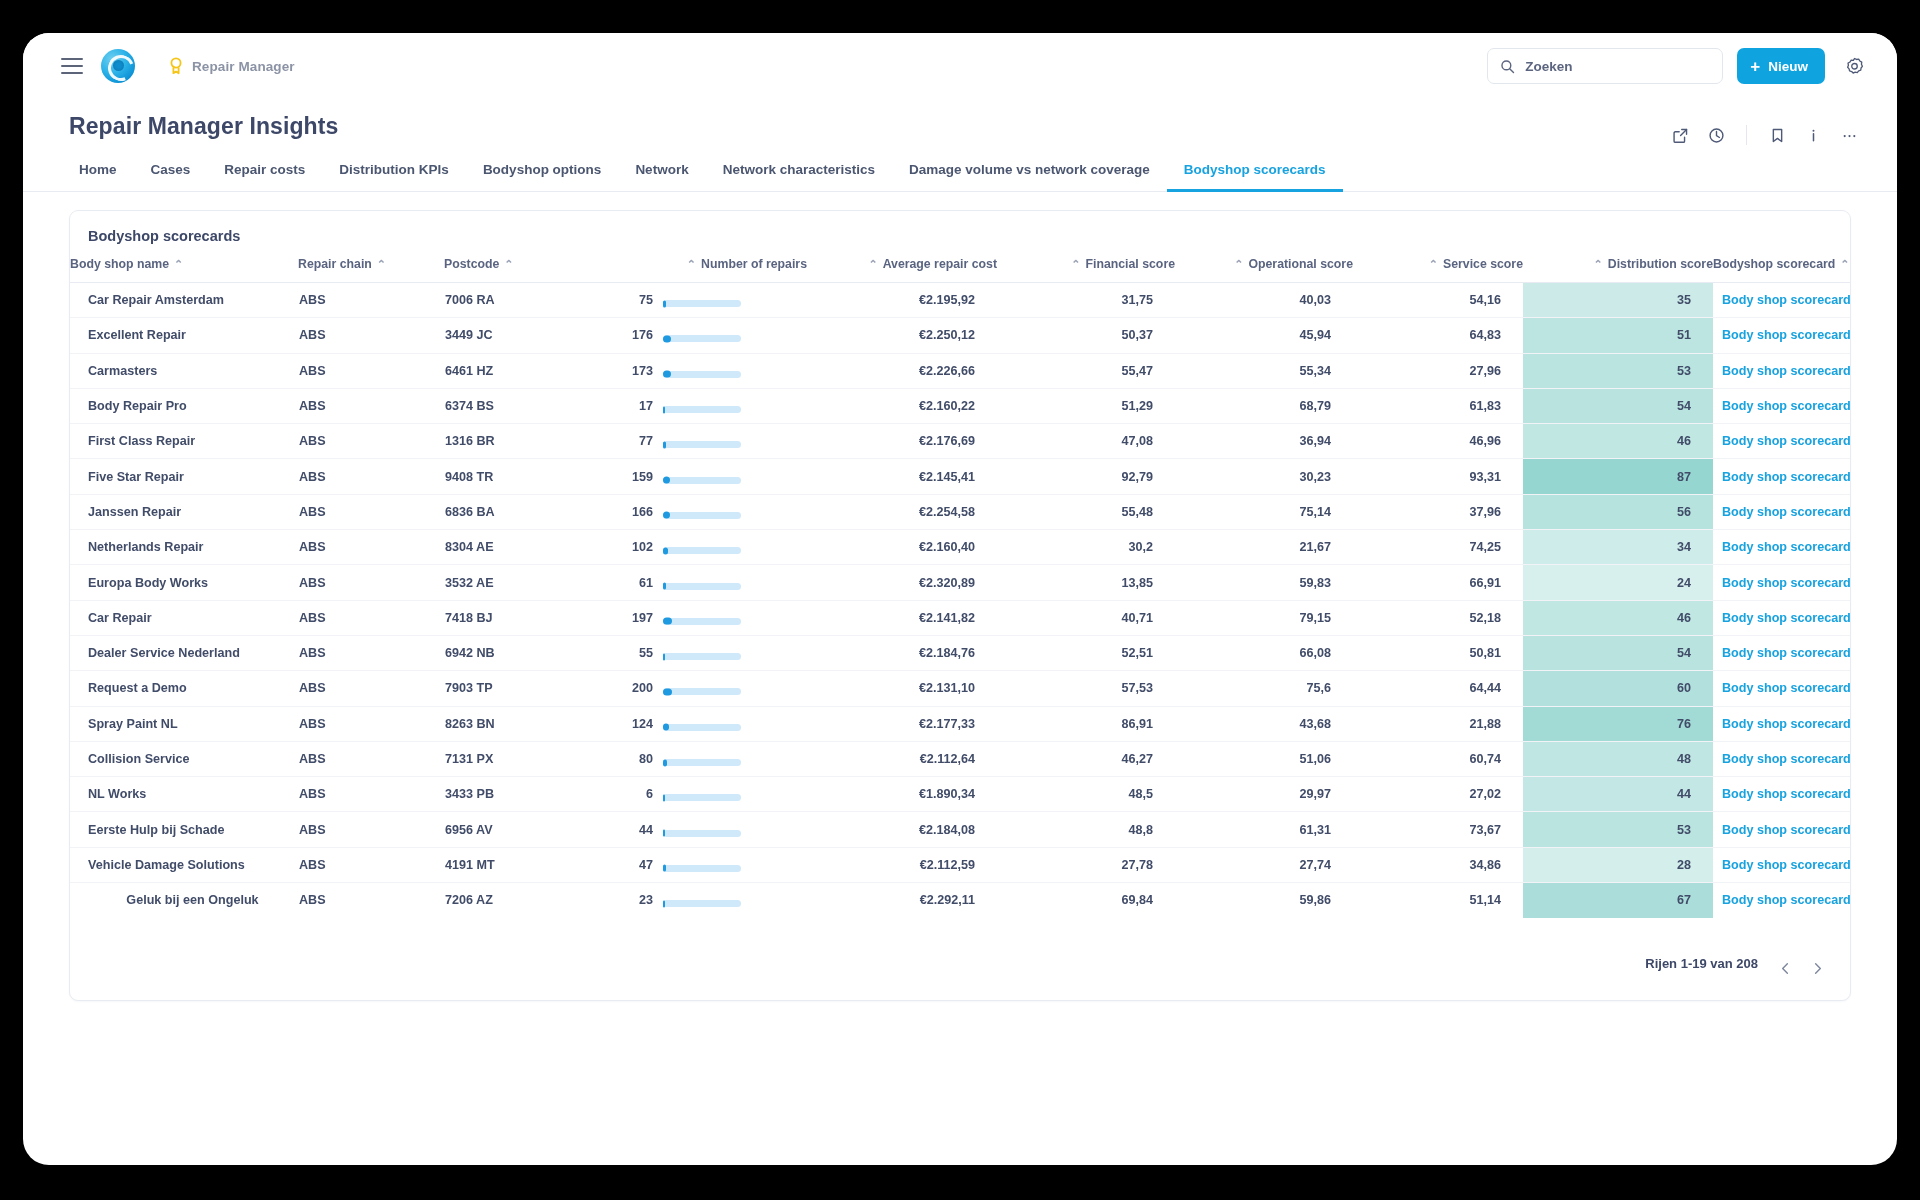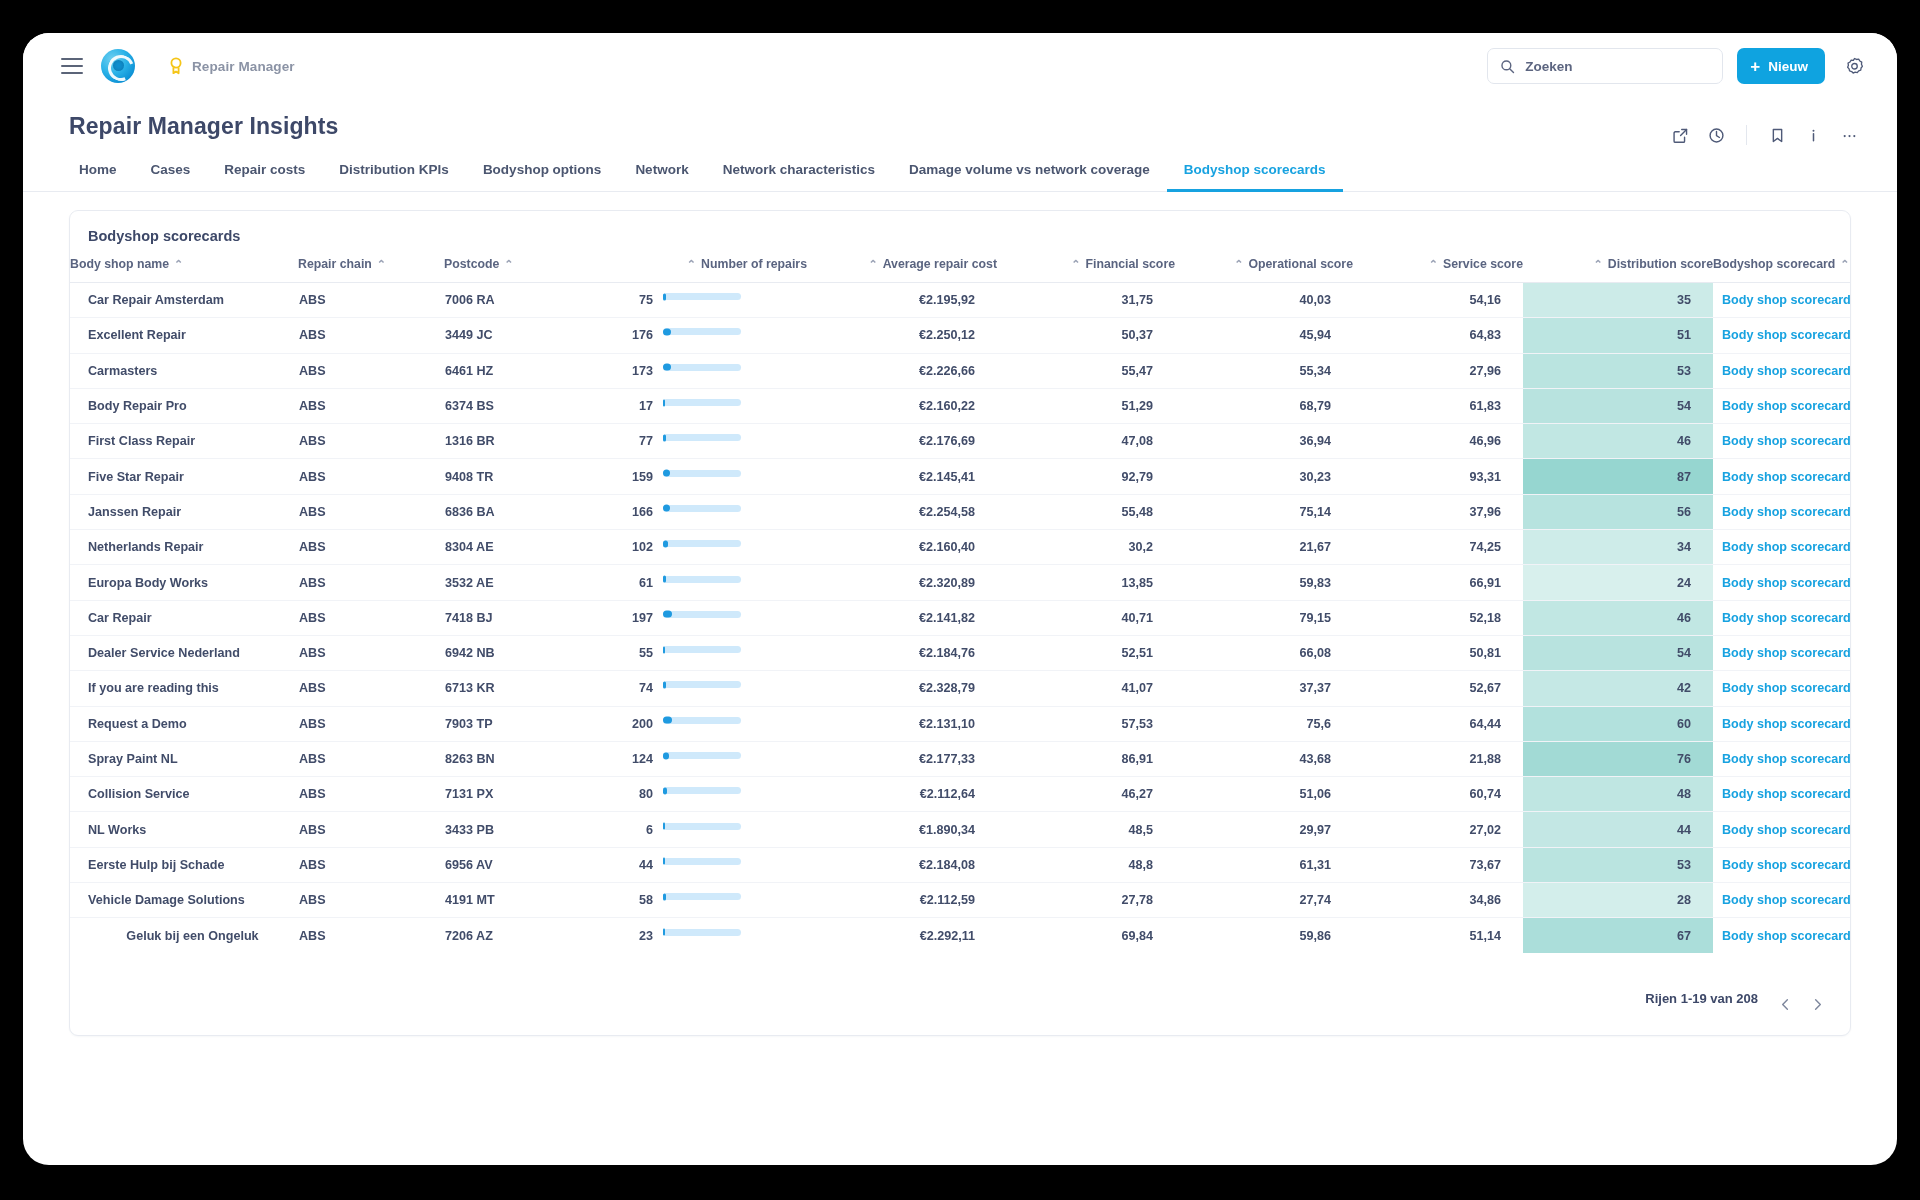--- a/index.html
+++ b/index.html
@@ -179,21 +179,21 @@
   .c-serv   { width: 170px; }
   .c-dist   { width: 190px; }
   .c-score  { width: auto; }
 
   td.num, th.num .th-inner { text-align: right; }
   td.num { text-align: right; padding-right: 22px; }
   th.pr22 { padding-right: 22px; }
   th.pl18 { padding-left: 18px; }
 
   
-  .rep-cell { display: flex; align-items: flex-start; gap: 10px; padding-right: 18px; }
+  .rep-cell { display: flex; align-items: flex-end; gap: 10px; padding-right: 18px; }
   .rep-val { min-width: 30px; text-align: right; font-size: 12.6px; font-weight: bold; color: #414c69; }
   .rep-bar {
     position: relative; flex: 1 1 auto; height: 7px; max-width: 78px;
     background: #cfe9fb; border-radius: 4px;
   }
   .rep-dot {
     position: absolute; left: 0; top: 50%;
     transform: translate(0, -50%);
     background: #1f9ae0; border-radius: 4px; height: 7px;
   }
@@ -603,39 +603,20 @@
                 </div>
               </td>
               <td class="num">€2.184,76</td>
               <td class="num">52,51</td>
               <td class="num">66,08</td>
               <td class="num">50,81</td>
               <td class="heat" style="background: rgba(110, 198, 190, 0.486);">54</td>
               <td><a class="scorecard-link" href="#">Body shop scorecard</a></td>
             </tr>
             <tr>
-              <td style="padding-left: 18px;">If you are reading this</td>
-              <td>ABS</td>
-              <td>6713 KR</td>
-              <td>
-                <div class="rep-cell">
-                  <span class="rep-val">74</span>
-                  <div class="rep-bar">
-                    <div class="rep-dot" style="width: 3.33px;"></div>
-                  </div>
-                </div>
-              </td>
-              <td class="num">€2.328,79</td>
-              <td class="num">41,07</td>
-              <td class="num">37,37</td>
-              <td class="num">52,67</td>
-              <td class="heat" style="background: rgba(110, 198, 190, 0.4);">42</td>
-              <td><a class="scorecard-link" href="#">Body shop scorecard</a></td>
-            </tr>
-            <tr>
               <td style="padding-left: 18px;">Request a Demo</td>
               <td>ABS</td>
               <td>7903 TP</td>
               <td>
                 <div class="rep-cell">
                   <span class="rep-val">200</span>
                   <div class="rep-bar">
                     <div class="rep-dot" style="width: 9px;"></div>
                   </div>
                 </div>
@@ -722,21 +703,21 @@
               <td class="num">73,67</td>
               <td class="heat" style="background: rgba(110, 198, 190, 0.48);">53</td>
               <td><a class="scorecard-link" href="#">Body shop scorecard</a></td>
             </tr>
             <tr>
               <td style="padding-left: 18px;">Vehicle Damage Solutions</td>
               <td>ABS</td>
               <td>4191 MT</td>
               <td>
                 <div class="rep-cell">
-                  <span class="rep-val">58</span>
+                  <span class="rep-val">47</span>
                   <div class="rep-bar">
                     <div class="rep-dot" style="width: 2.61px;"></div>
                   </div>
                 </div>
               </td>
               <td class="num">€2.112,59</td>
               <td class="num">27,78</td>
               <td class="num">27,74</td>
               <td class="num">34,86</td>
               <td class="heat" style="background: rgba(110, 198, 190, 0.3);">28</td>

